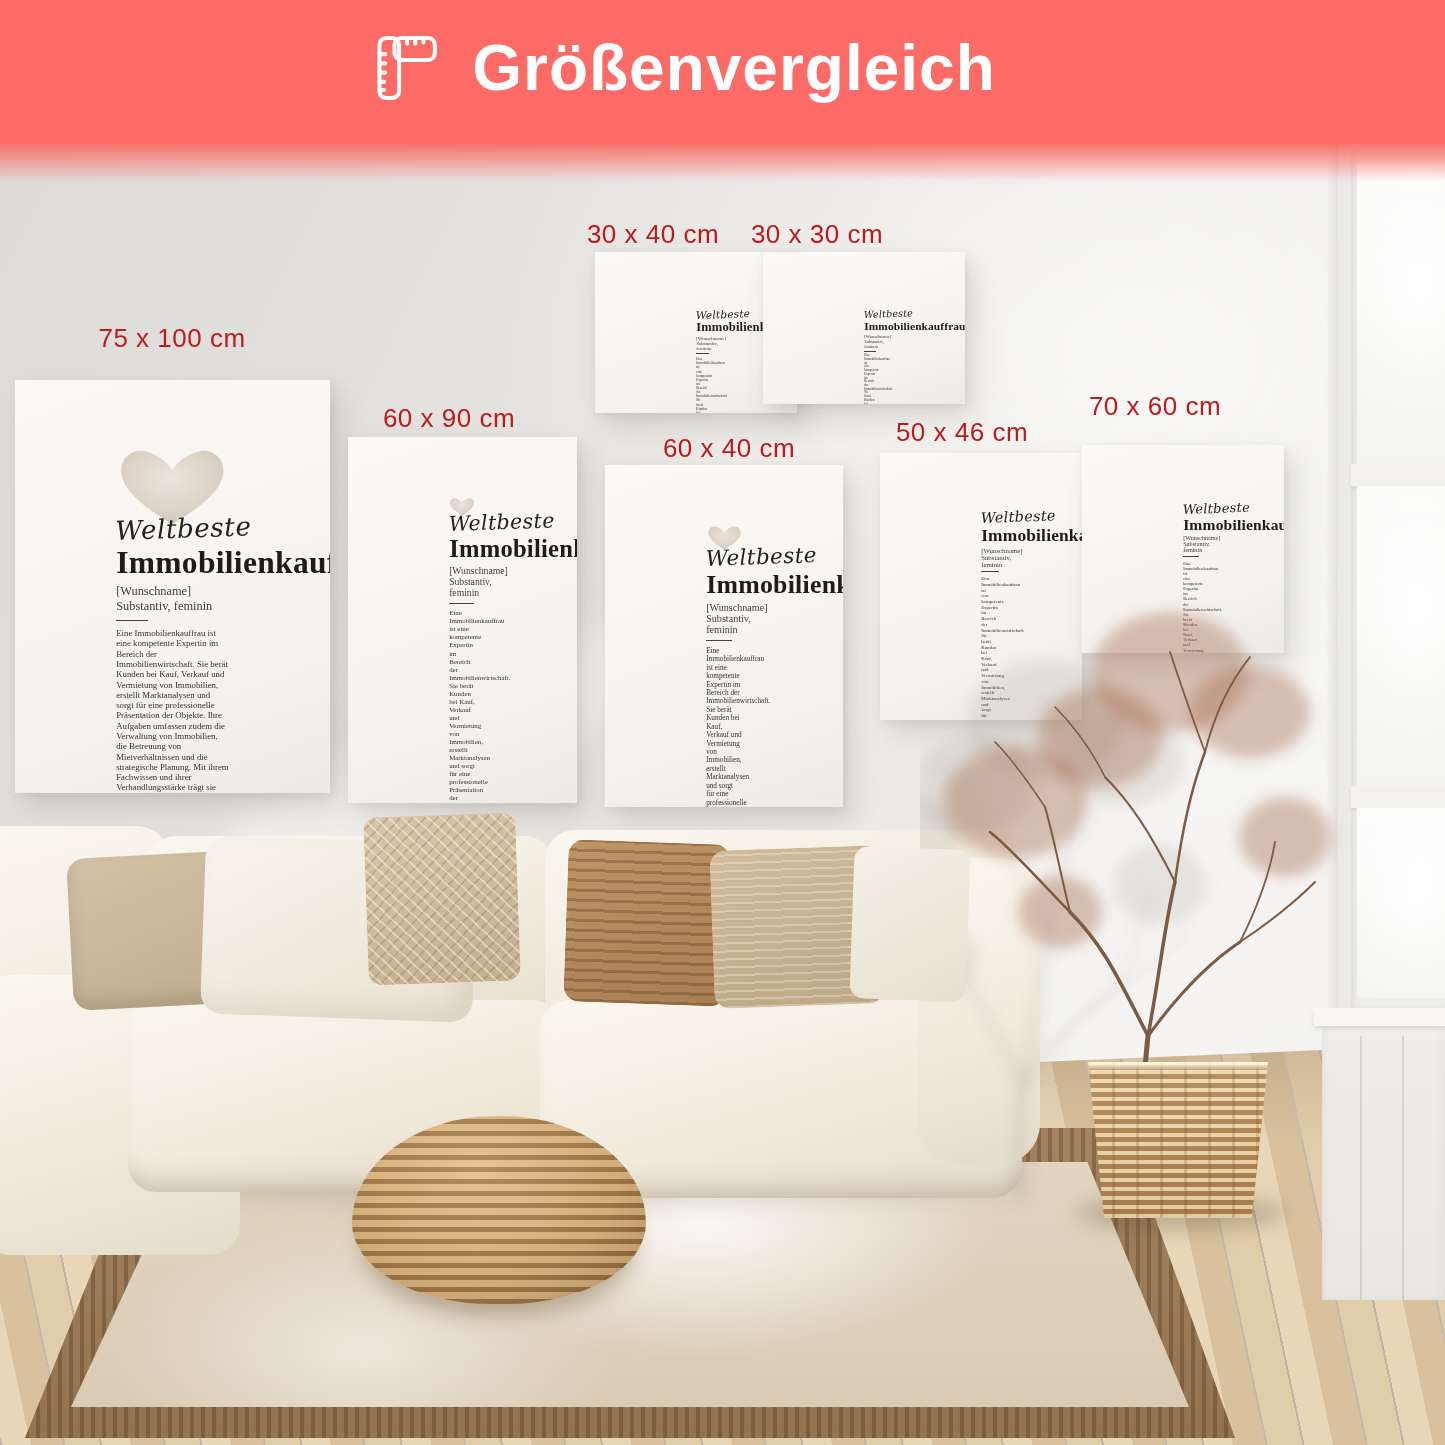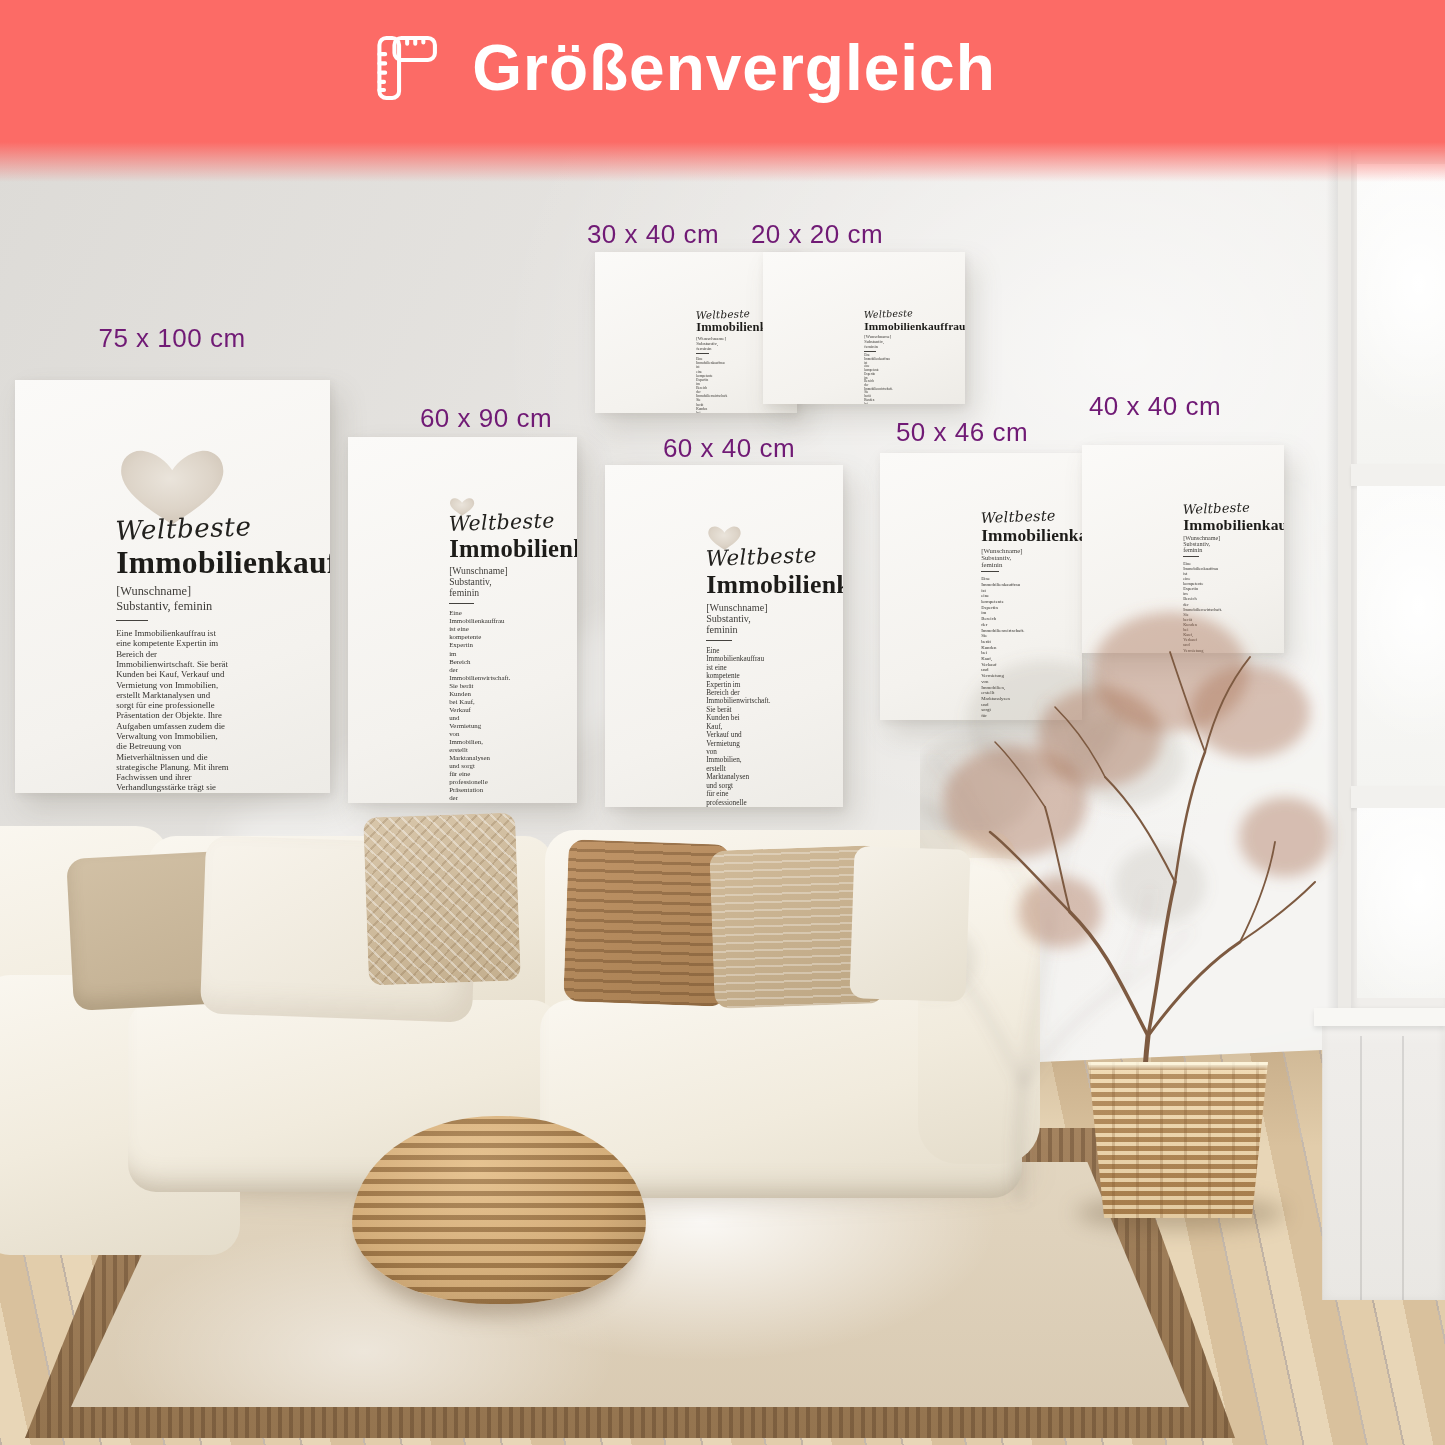--- a/index.html
+++ b/index.html
@@ -118,21 +118,21 @@
           repeating-linear-gradient(90deg,rgba(120,80,40,.22) 0 3px,rgba(0,0,0,0) 3px 24px),
           repeating-linear-gradient(0deg,rgba(255,244,214,.55) 0 4px,rgba(118,78,38,.38) 4px 9px),
           linear-gradient(180deg,#e0bd8c,#c2975f);
         box-shadow:inset 0 6px 4px rgba(255,250,230,.8);}
   .basket-shadow{position:absolute;left:1076px;top:1196px;width:210px;height:34px;z-index:7;
         background:rgba(95,75,50,.30);filter:blur(10px);border-radius:50%;}
   .plant-svg{position:absolute;left:920px;top:552px;width:430px;height:680px;z-index:7;}
 
   
   .size-label{position:absolute;transform:translateX(-50%);z-index:4;white-space:nowrap;
-        font:500 26px/1.1 "Liberation Sans",sans-serif;color:#701a75;letter-spacing:.5px;}
+        font:500 26px/1.1 "Liberation Sans",sans-serif;color:#b91c1c;letter-spacing:.5px;}
   .poster{position:absolute;z-index:3;box-sizing:border-box;padding:4% 7% 0 7%;overflow:hidden;
         font-family:"Liberation Serif",serif;color:#2b2a27;
         background:linear-gradient(160deg,#fbfaf8 0%,#f4f2ee 70%,#edebe6 100%);
         box-shadow:10px 14px 26px rgba(100,92,80,.18),2px 3px 8px rgba(100,92,80,.10);}
   .heart{display:block;width:98%;margin:7% auto 0 auto;}
   .p-script{font-family:"DejaVu Serif",serif;font-style:italic;font-weight:500;
         font-size:2.5em;line-height:1;margin-top:-8%;transform:rotate(-2deg);transform-origin:left bottom;
         color:#22211e;letter-spacing:.02em;}
   .p-title{font-size:3em;line-height:1.08;margin-top:.05em;font-weight:700;color:#1d1c19;letter-spacing:.01em;}
   .p-sub{font-size:1.18em;margin-top:.3em;color:#3f3d39;}
@@ -194,26 +194,26 @@
     <div class="mullion mullion-2"></div>
     <div class="pane pane-3"></div>
   </div>
   <div class="sideboard">
     <div class="lip"></div>
     <div class="seam seam-1"></div>
     <div class="seam seam-2"></div>
   </div>
 
   <div class="size-label" style="left:172px;top:324px">75 x 100 cm</div>
-  <div class="size-label" style="left:486px;top:404px">60 x 90 cm</div>
+  <div class="size-label" style="left:449px;top:404px">60 x 90 cm</div>
   <div class="size-label" style="left:653px;top:220px">30 x 40 cm</div>
-  <div class="size-label" style="left:817px;top:220px">20 x 20 cm</div>
+  <div class="size-label" style="left:817px;top:220px">30 x 30 cm</div>
   <div class="size-label" style="left:729px;top:434px">60 x 40 cm</div>
   <div class="size-label" style="left:962px;top:418px">50 x 46 cm</div>
-  <div class="size-label" style="left:1155px;top:392px">40 x 40 cm</div>
+  <div class="size-label" style="left:1155px;top:392px">70 x 60 cm</div>
 
   <div class="poster" style="left:15px;top:380px;width:315px;height:413px;font-size:10.5px">
     <svg class="heart" viewBox="0 0 100 74">
         <path fill="url(#heartGrad)" d="M50 71 C28 57,7 43,4 26 C2 12,12 3,24 4.5 C35 6,45 14,50 22 C55 14,65 6,76 4.5 C88 3,98 12,96 26 C93 43,72 57,50 71 Z"></path>
       </svg>
     <div class="p-script">Weltbeste</div>
     <div class="p-title">Immobilienkauffrau</div>
     <div class="p-sub">[Wunschname] Substantiv, feminin</div>
     <div class="p-div"></div>
     <div class="p-body">Eine Immobilienkauffrau ist eine kompetente Expertin im Bereich der Immobilienwirtschaft. Sie berät Kunden bei Kauf, Verkauf und Vermietung von Immobilien, erstellt Marktanalysen und sorgt für eine professionelle Präsentation der Objekte. Ihre Aufgaben umfassen zudem die Verwaltung von Immobilien, die Betreuung von Mietverhältnissen und die strategische Planung. Mit ihrem Fachwissen und ihrer Verhandlungsstärke trägt sie entscheidend zum Erfolg in der Immobilienbranche bei.</div>

